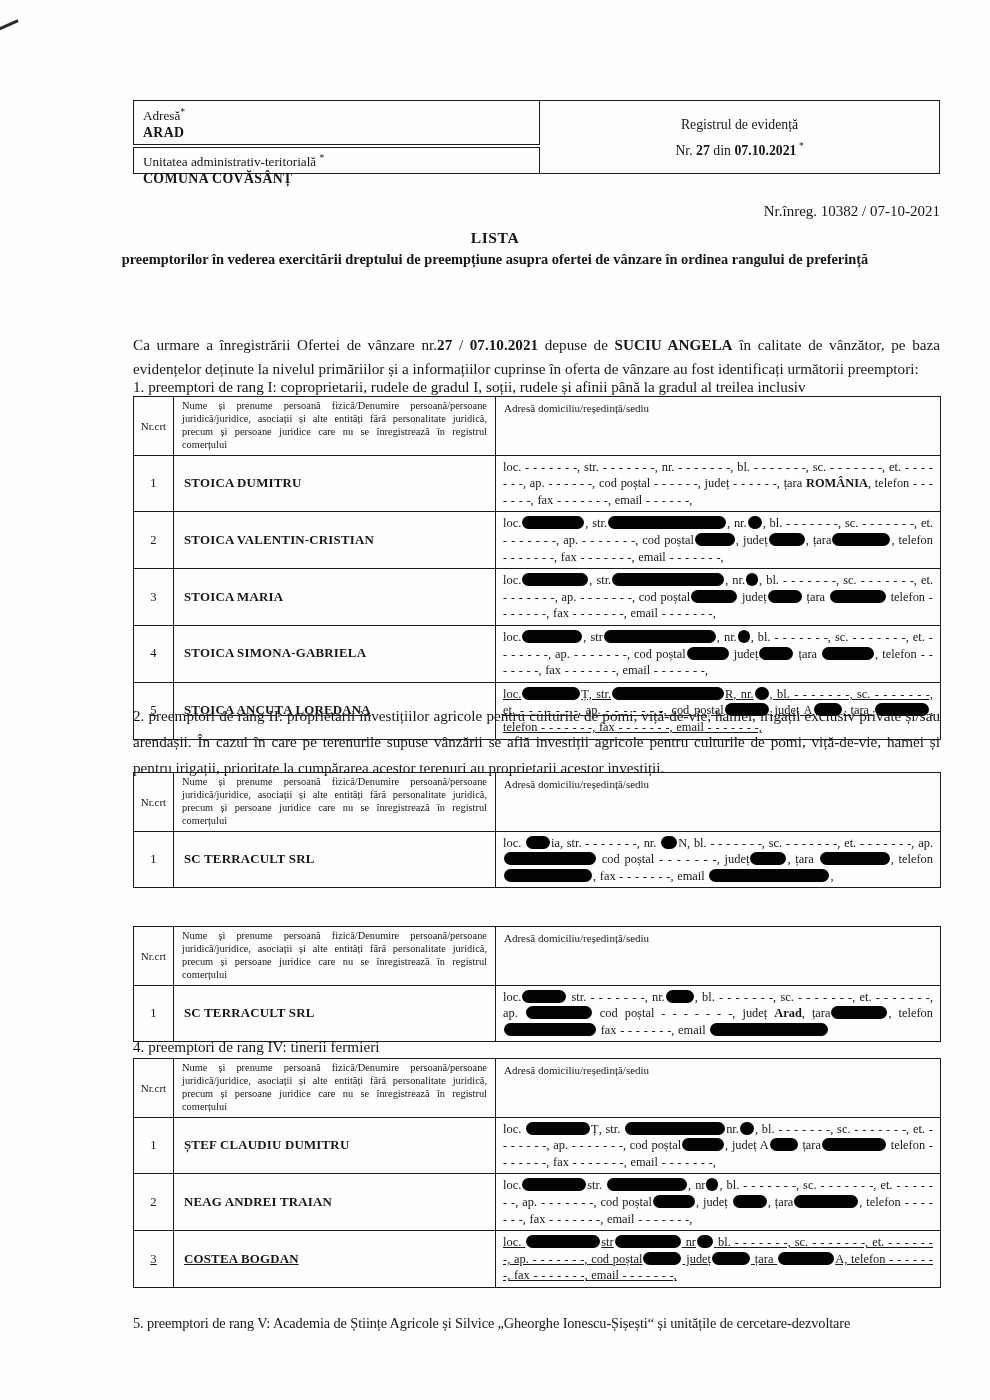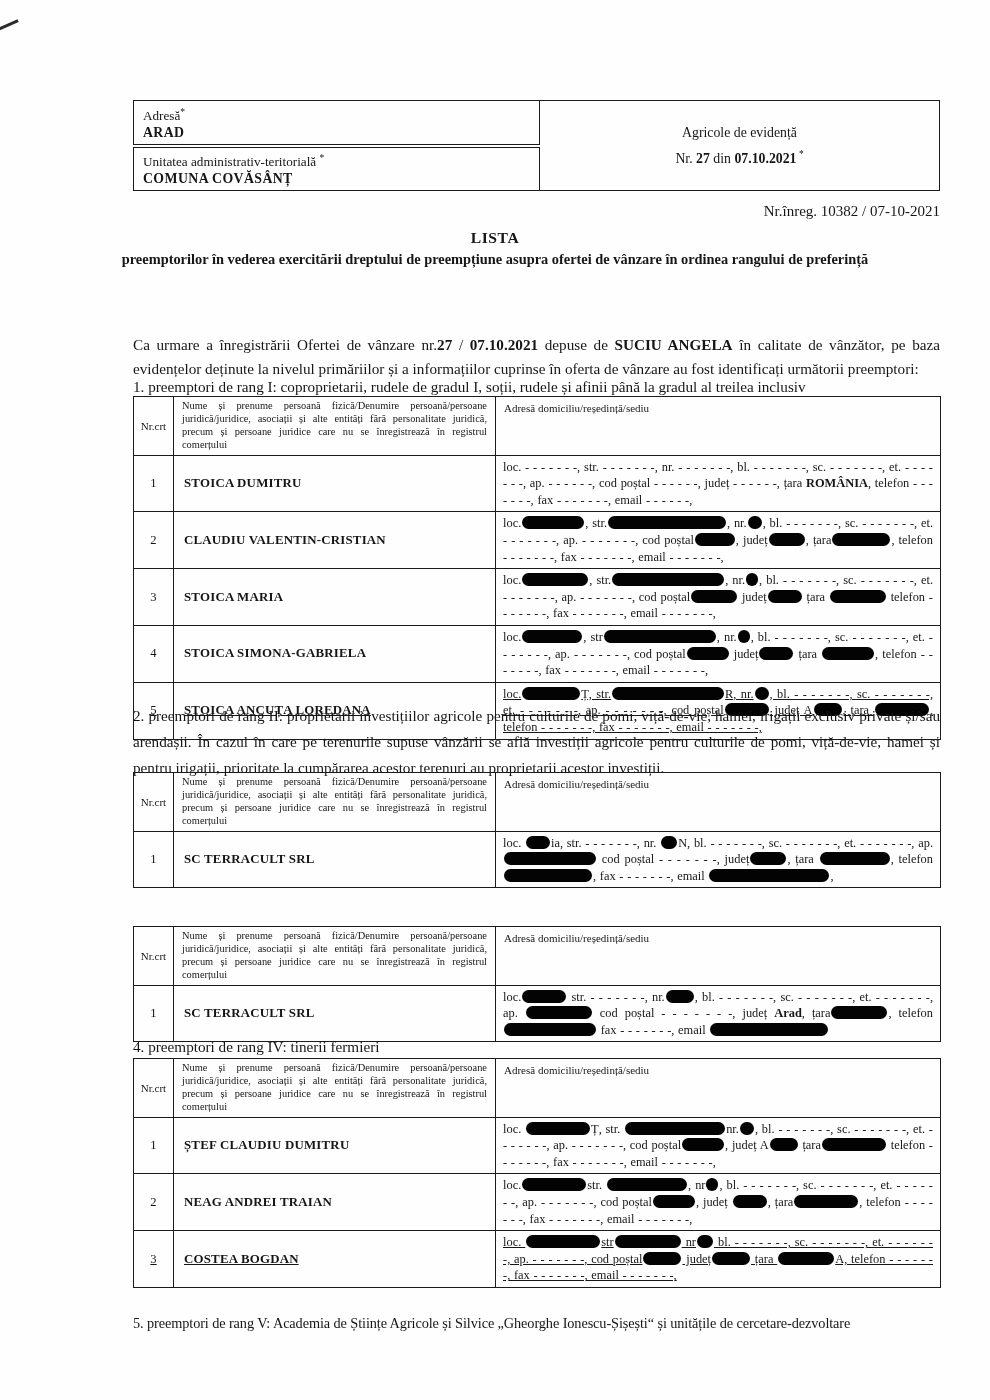--- a/index.html
+++ b/index.html
@@ -8,21 +8,21 @@
     font-family:"Liberation Serif", serif; color:#161616; overflow:hidden;
   }
   .scan-mark { position:absolute; left:-5px; top:24px; width:24px; height:2.5px;
     background:#2b2b2b; transform:rotate(-24deg); }
 
   
   .hdr { position:absolute; left:133px; top:100px; width:807px; display:flex; align-items:stretch; }
   .hdr-left { width:407px; display:flex; flex-direction:column; }
   .boxA { border:1.6px solid #1b1b1b; height:45px; padding:3px 9px 2px 9px; box-sizing:border-box; }
   .box-gap { height:2px; }
-  .boxB { border:1.6px solid #1b1b1b; height:44px; padding:2px 9px; box-sizing:border-box; }
+  .boxB { border:1.6px solid #1b1b1b; height:27px; padding:2px 9px; box-sizing:border-box; }
   .hdr-right { flex:1; border:1.6px solid #1b1b1b; border-left:none; box-sizing:border-box;
     display:flex; flex-direction:column; align-items:center; justify-content:center; gap:3px; }
   .lbl { font-size:13.2px; line-height:17px; }
   .val { font-size:13.8px; font-weight:bold; letter-spacing:0.4px; line-height:18px; }
   sup.star { font-size:9.5px; vertical-align:super; }
   .reg-title, .reg-line { font-size:13.8px; line-height:19px; }
 
   .nrinreg { position:absolute; top:203px; left:0; width:940px; text-align:right; font-size:15px; }
   .title { position:absolute; top:229px; left:0; width:100%; text-align:center;
     font-size:15.6px; font-weight:bold; letter-spacing:0.6px; }
@@ -70,21 +70,21 @@
         <div class="lbl"><span>Adresă</span><sup class="star">*</sup></div>
         <div class="val">ARAD</div>
       </div>
       <div class="box-gap"></div>
       <div class="boxB">
         <div class="lbl"><span>Unitatea administrativ-teritorială</span> <sup class="star">*</sup></div>
         <div class="val">COMUNA COVĂSÂNȚ</div>
       </div>
     </div>
     <div class="hdr-right">
-      <div class="reg-title">Agricole de evidență</div>
+      <div class="reg-title">Registrul de evidență</div>
       <div class="reg-line"><span>Nr. </span><span class="b">27</span><span> din </span><span class="b">07.10.2021</span><span style="vertical-align: super; font-size: 9.5px;"> *</span></div>
     </div>
   </div>
 
   <div class="nrinreg">Nr.înreg. 10382 / 07-10-2021</div>
 
   <div class="title">LISTA</div>
   <div class="subtitle">preemptorilor în vederea exercitării dreptului de preempțiune asupra ofertei de vânzare în ordinea rangului de preferință</div>
 
   <div class="para intro"><span>Ca urmare a înregistrării Ofertei de vânzare nr.</span><span class="b">27</span><span> / </span><span class="b">07.10.2021</span><span> depuse de </span><span class="b">SUCIU ANGELA</span><span> în calitate de vânzător, pe baza evidențelor deținute la nivelul primăriilor și a informațiilor cuprinse în oferta de vânzare au fost identificați următorii preemptori:</span></div>
@@ -105,21 +105,21 @@
         </tr>
       </thead>
       <tbody>
         <tr class="h48">
           <td class="td-num">1</td>
           <td class="td-name">STOICA DUMITRU</td>
           <td class="td-addr"><span>loc. - - - - - - -, str. - - - - - - -, nr. - - - - - - -, bl. - - - - - - -, sc. - - - - - - -, et. - - - - - - -, ap. - - - - - -, cod poștal - - - - - -, județ - - - - - -, țara </span><span class="b">ROMÂNIA</span><span>, telefon - - - - - - -, fax - - - - - - -, email - - - - - -,</span></td>
         </tr>
         <tr class="h50">
           <td class="td-num">2</td>
-          <td class="td-name">CLAUDIU VALENTIN-CRISTIAN</td>
+          <td class="td-name">STOICA VALENTIN-CRISTIAN</td>
           <td class="td-addr"><span>loc.</span><span class="redact" style="width: 62px;"></span><span>, str.</span><span class="redact" style="width: 118px;"></span><span>, nr.</span><span class="redact" style="width: 14px;"></span><span>, bl. - - - - - - -, sc. - - - - - - -, et. - - - - - - -, ap. - - - - - - -, cod poștal</span><span class="redact" style="width: 40px;"></span><span>, județ</span><span class="redact" style="width: 36px;"></span><span>, țara</span><span class="redact" style="width: 58px;"></span><span>, telefon - - - - - - -, fax - - - - - - -, email - - - - - - -,</span></td>
         </tr>
         <tr class="h50">
           <td class="td-num">3</td>
           <td class="td-name">STOICA MARIA</td>
           <td class="td-addr"><span>loc.</span><span class="redact" style="width: 66px;"></span><span>, str.</span><span class="redact" style="width: 112px;"></span><span>, nr.</span><span class="redact" style="width: 12px;"></span><span>, bl. - - - - - - -, sc. - - - - - - -, et. - - - - - - -, ap. - - - - - - -, cod poștal</span><span class="redact" style="width: 46px;"></span><span> județ</span><span class="redact" style="width: 34px;"></span><span> țara </span><span class="redact" style="width: 56px;"></span><span> telefon - - - - - - -, fax - - - - - - -, email - - - - - - -,</span></td>
         </tr>
         <tr class="h50">
           <td class="td-num">4</td>
           <td class="td-name">STOICA SIMONA-GABRIELA</td>

